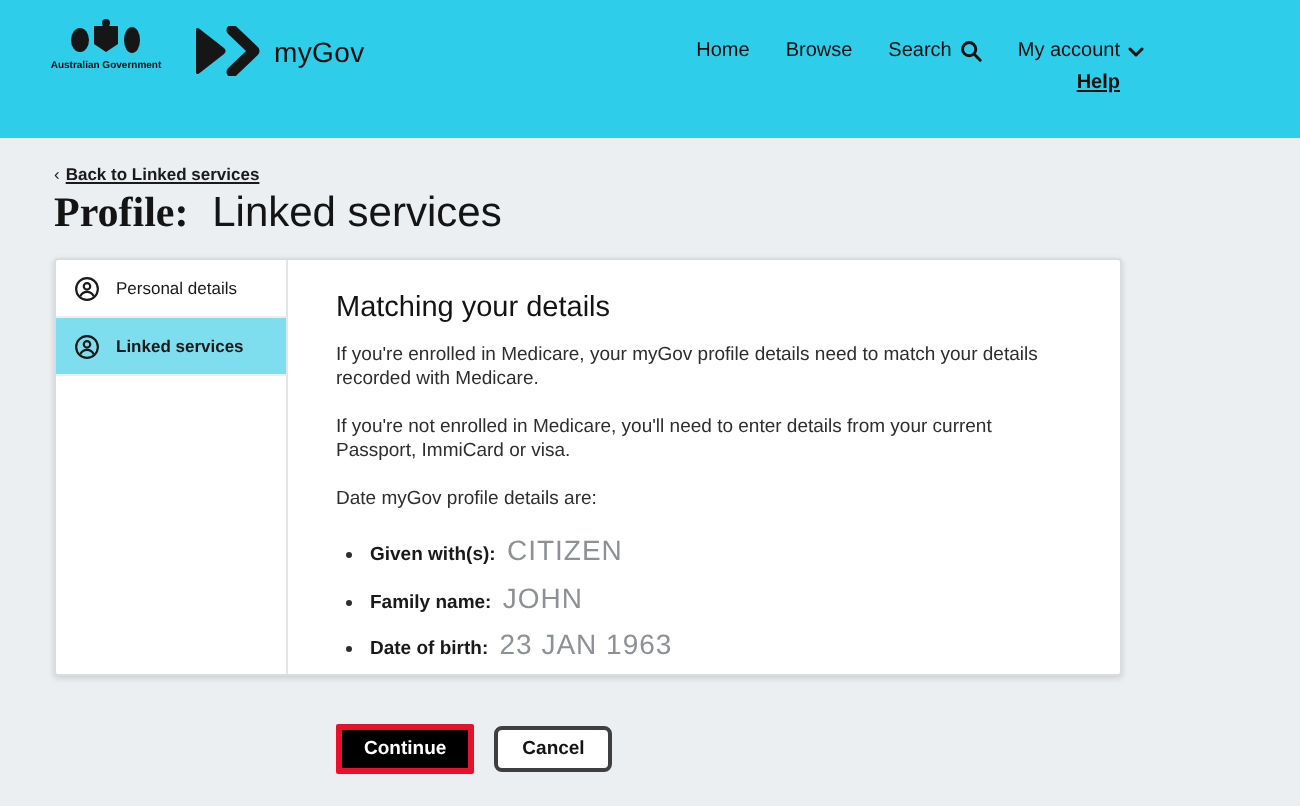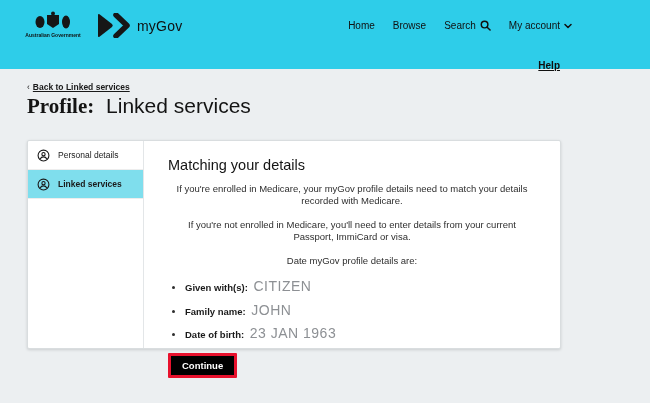--- a/index.html
+++ b/index.html
@@ -11,86 +11,86 @@
     overflow: hidden;
     position: relative;
   }
 
   
   .header {
     position: absolute; top: 0; left: 0;
     width: 650px; height: 69px;
     background: var(--header_bg);
   }
-  .brand { position: absolute; left: 24px; top: 9px; display: flex; align-items: flex-end; }
+  .brand { position: absolute; left: 24px; top: 9px; display: flex; align-items: flex-start; }
   .coa { width: 58px; text-align: center; }
   .coa svg { display: block; margin: 0 auto; }
   .coa-label { font-size: 5px; font-weight: 700; color: #101010; margin-top: 1px; white-space: nowrap; }
   .mygov-logo { display: flex; align-items: center; margin-left: 14px; margin-top: 4px; }
   .mygov-text { font-size: 14px; font-weight: 500; color: #101010; margin-left: 7px; letter-spacing: 0.2px; }
 
   .nav-row {
     position: absolute; top: 20px; right: 78px;
     display: flex; align-items: center; gap: 18px;
   }
   .nav-link {
     font-size: 10px; font-weight: 400; color: #101010;
     text-decoration: none; display: flex; align-items: center; gap: 4px;
     cursor: pointer; white-space: nowrap;
   }
   .help-link {
     position: absolute; top: 36px; right: 90px;
     font-size: 10px; font-weight: 700; color: #101010;
-    text-decoration: underline; cursor: pointer; margin-top: 24px;
+    text-decoration: underline; cursor: pointer;
   }
 
   
   .back-link {
     position: absolute; left: 27px; top: 82px;
     font-size: 8.5px; font-weight: 700; color: #1a1a1a;
     display: flex; align-items: center; gap: 3px; cursor: pointer;
   }
   .back-link .chev { text-decoration: none; font-weight: 400; }
   .back-link .lbl { text-decoration: underline; }
 
   .page-title {
     position: absolute; left: 27px; top: 94px;
     font-size: 21px; color: #141414; font-weight: 400;
   }
   .page-title .pfx { font-weight: 700; font-family: Liberation Serif, serif; }
   .page-title .rest { margin-left: 6px; }
 
   
   .card {
-    position: absolute; left: 27px; top: 140px;
+    position: absolute; left: 27px; top: 129px;
     width: 534px; height: 209px;
     background: #ffffff;
     border: 1px solid #d9dddf;
     border-radius: 2px;
     box-shadow: 0 1px 3px rgba(0,0,0,0.14);
     display: flex;
   }
   .sidebar { width: 116px; border-right: 1px solid #e3e6e8; }
   .side-item {
     height: 29px; display: flex; align-items: center; gap: 8px;
     padding-left: 9px; border-bottom: 1px solid #ededed;
     font-size: 8.5px; color: #1a1a1a; cursor: pointer;
   }
   .side-item.selected { background: var(--selected_bg); font-weight: 700; }
   .side-icon { width: 13px; height: 13px; flex: 0 0 auto; }
 
   .content { flex: 1; padding: 16px 24px 0 24px; }
   .content h2 { font-size: 14.5px; font-weight: 400; color: #141414; margin-bottom: 10px; }
-  .content p { font-size: 9.5px; color: #2e2e2e; margin-bottom: 12px; line-height: 1.25; text-align: center; }
+  .content p { font-size: 9.5px; color: #2e2e2e; margin-bottom: 12px; line-height: 1.25; }
   .content ul { margin: 2px 0 0 0; padding-left: 17px; }
   .content li { font-size: 9.5px; margin-bottom: 7.5px; color: #2e2e2e; }
   .detail-label { font-weight: 700; color: #1a1a1a; }
   .detail-value { font-size: 14px; color: #8d9094; letter-spacing: 0.5px; margin-left: 3px; }
 
-  .btn-row { display: flex; align-items: center; gap: 10px; margin-top: 12px; }
+  .btn-row { display: flex; align-items: center; gap: 10px; margin-top: 32px; }
   .btn-continue {
     background: var(--button_black); color: #ffffff;
     font-family: "Liberation Sans", sans-serif;
     font-size: 9.5px; font-weight: 700;
     padding: 4px 11px; border: 3px solid var(--annotation_red);
     border-radius: 1px; cursor: pointer;
   }
   .btn-cancel {
     background: #ffffff; color: #141414;
     font-family: "Liberation Sans", sans-serif;
@@ -191,15 +191,16 @@
         <span class="detail-label">Family name:</span>
         <span class="detail-value">JOHN</span>
       </li>
       <li>
         <span class="detail-label">Date of birth:</span>
         <span class="detail-value">23 JAN 1963</span>
       </li>
     </ul>
     <div class="btn-row">
       <button class="btn-continue">Continue</button>
+      <button class="btn-cancel">Cancel</button>
     </div>
   </div>
 </div>
 
 </body></html>

